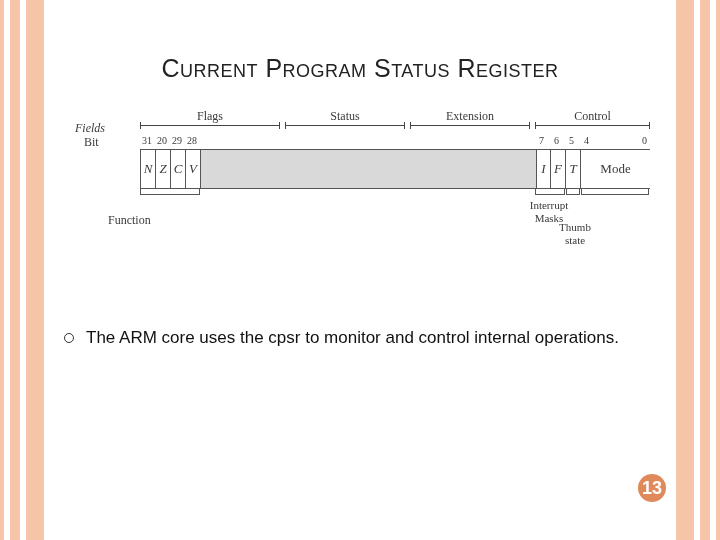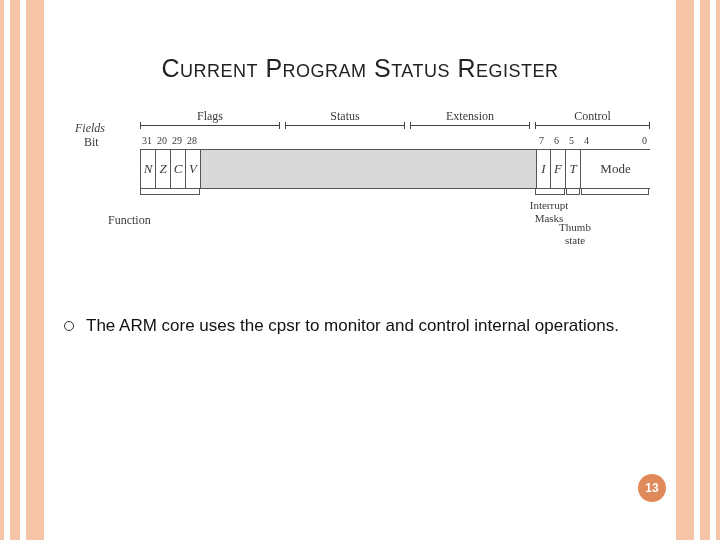--- a/index.html
+++ b/index.html
@@ -101,21 +101,21 @@
   }
   .brace-label {
     position: absolute;
     top: 78px;
     font-size: 11px;
     text-align: center;
     line-height: 1.2;
   }
 
   .bullets {
-    margin-top: 24px;
+    margin-top: 36px;
     list-style: none;
     font-size: 17px;
     color: #111;
   }
   .bullets li {
     position: relative;
     padding-left: 26px;
     margin-bottom: 6px;
     text-align: justify;
     line-height: 1.32;
@@ -133,21 +133,21 @@
 
   .page-number {
     position: absolute;
     right: 54px;
     bottom: 38px;
     width: 28px;
     height: 28px;
     border-radius: 50%;
     background: #e08a5b;
     color: #fff;
-    font-size: 12px;
+    font-size: 18px;
     font-weight: bold;
     display: flex;
     align-items: center;
     justify-content: center;
   }
 </style>
 </head>
 <body>
 
 <div class="stripe s1"></div>

